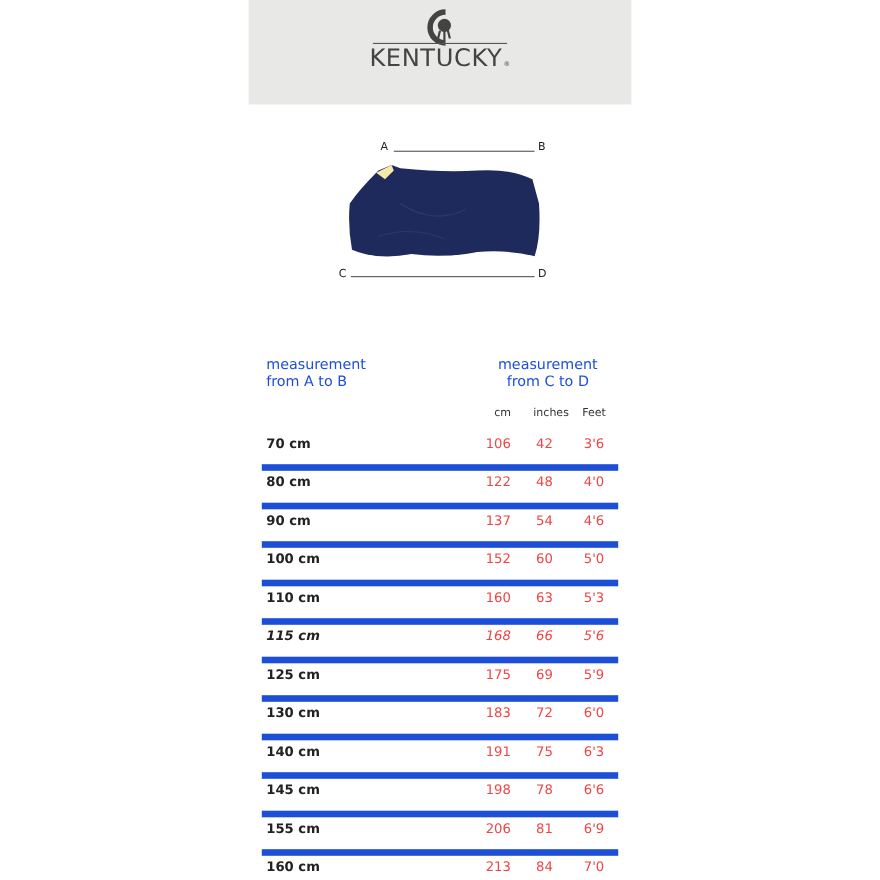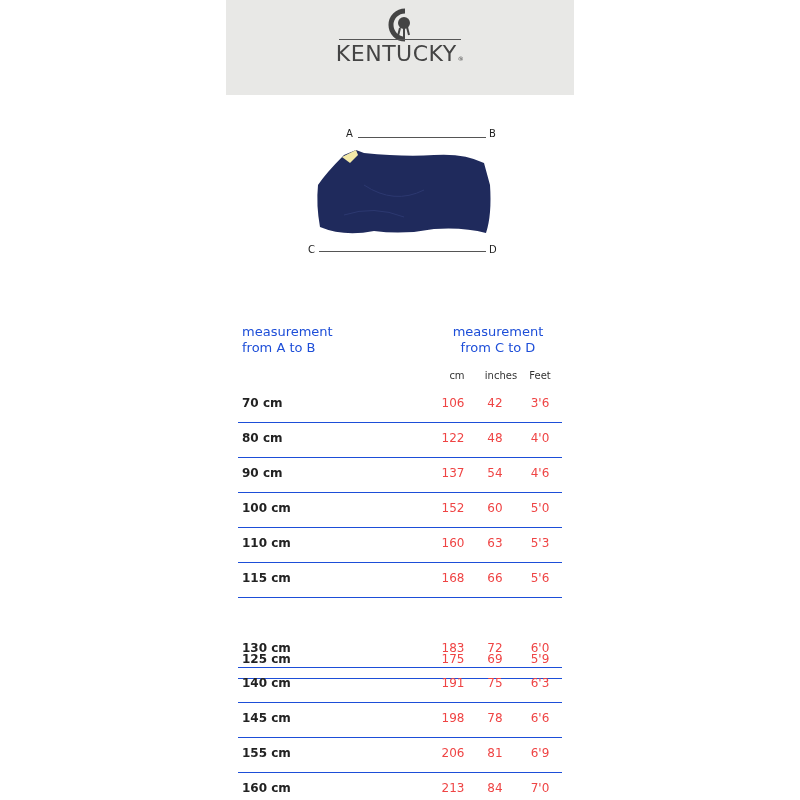--- a/index.html
+++ b/index.html
@@ -29,21 +29,21 @@
   .dline { position: absolute; height: 1px; background: #555; }
 
   .table { position: absolute; left: 238px; top: 318px; width: 324px; }
   .col-title {
     position: absolute; font-size: 13px; line-height: 16px; color: #1d4ed8;
     font-family: "DejaVu Sans", sans-serif;
   }
   .subhead { position: absolute; font-size: 10px; color: #333; top: 52px; }
   .row {
     position: absolute; left: 0; width: 324px; height: 34px;
-    border-bottom: 1px solid #1d4ed8;
+    border-bottom: 6px solid #1d4ed8;
   }
   .row.last { border-bottom: none; }
   .cell { position: absolute; top: 8px; font-size: 12px; color: #ef4444; }
   .cell.ab { left: 4px; font-weight: bold; color: #222; }
   .cell.cm { left: 200px; width: 30px; text-align: center; }
   .cell.in { left: 245px; width: 24px; text-align: center; }
   .cell.ft { left: 287px; width: 30px; text-align: center; }
 </style>
 </head>
 <body>
@@ -110,27 +110,27 @@
     <span class="cell cm">152</span>
     <span class="cell in">60</span>
     <span class="cell ft">5'0</span>
   </div>
   <div class="row" style="top:210px;">
     <span class="cell ab">110 cm</span>
     <span class="cell cm">160</span>
     <span class="cell in">63</span>
     <span class="cell ft">5'3</span>
   </div>
-  <div class="row" style="top:245px;">
+  <div class="row" style="top:245px;font-style:italic;">
     <span class="cell ab">115 cm</span>
     <span class="cell cm">168</span>
     <span class="cell in">66</span>
     <span class="cell ft">5'6</span>
   </div>
-  <div class="row" style="top:280px;margin-top:46px;">
+  <div class="row" style="top:280px;">
     <span class="cell ab">125 cm</span>
     <span class="cell cm">175</span>
     <span class="cell in">69</span>
     <span class="cell ft">5'9</span>
   </div>
   <div class="row" style="top:315px;">
     <span class="cell ab">130 cm</span>
     <span class="cell cm">183</span>
     <span class="cell in">72</span>
     <span class="cell ft">6'0</span>

